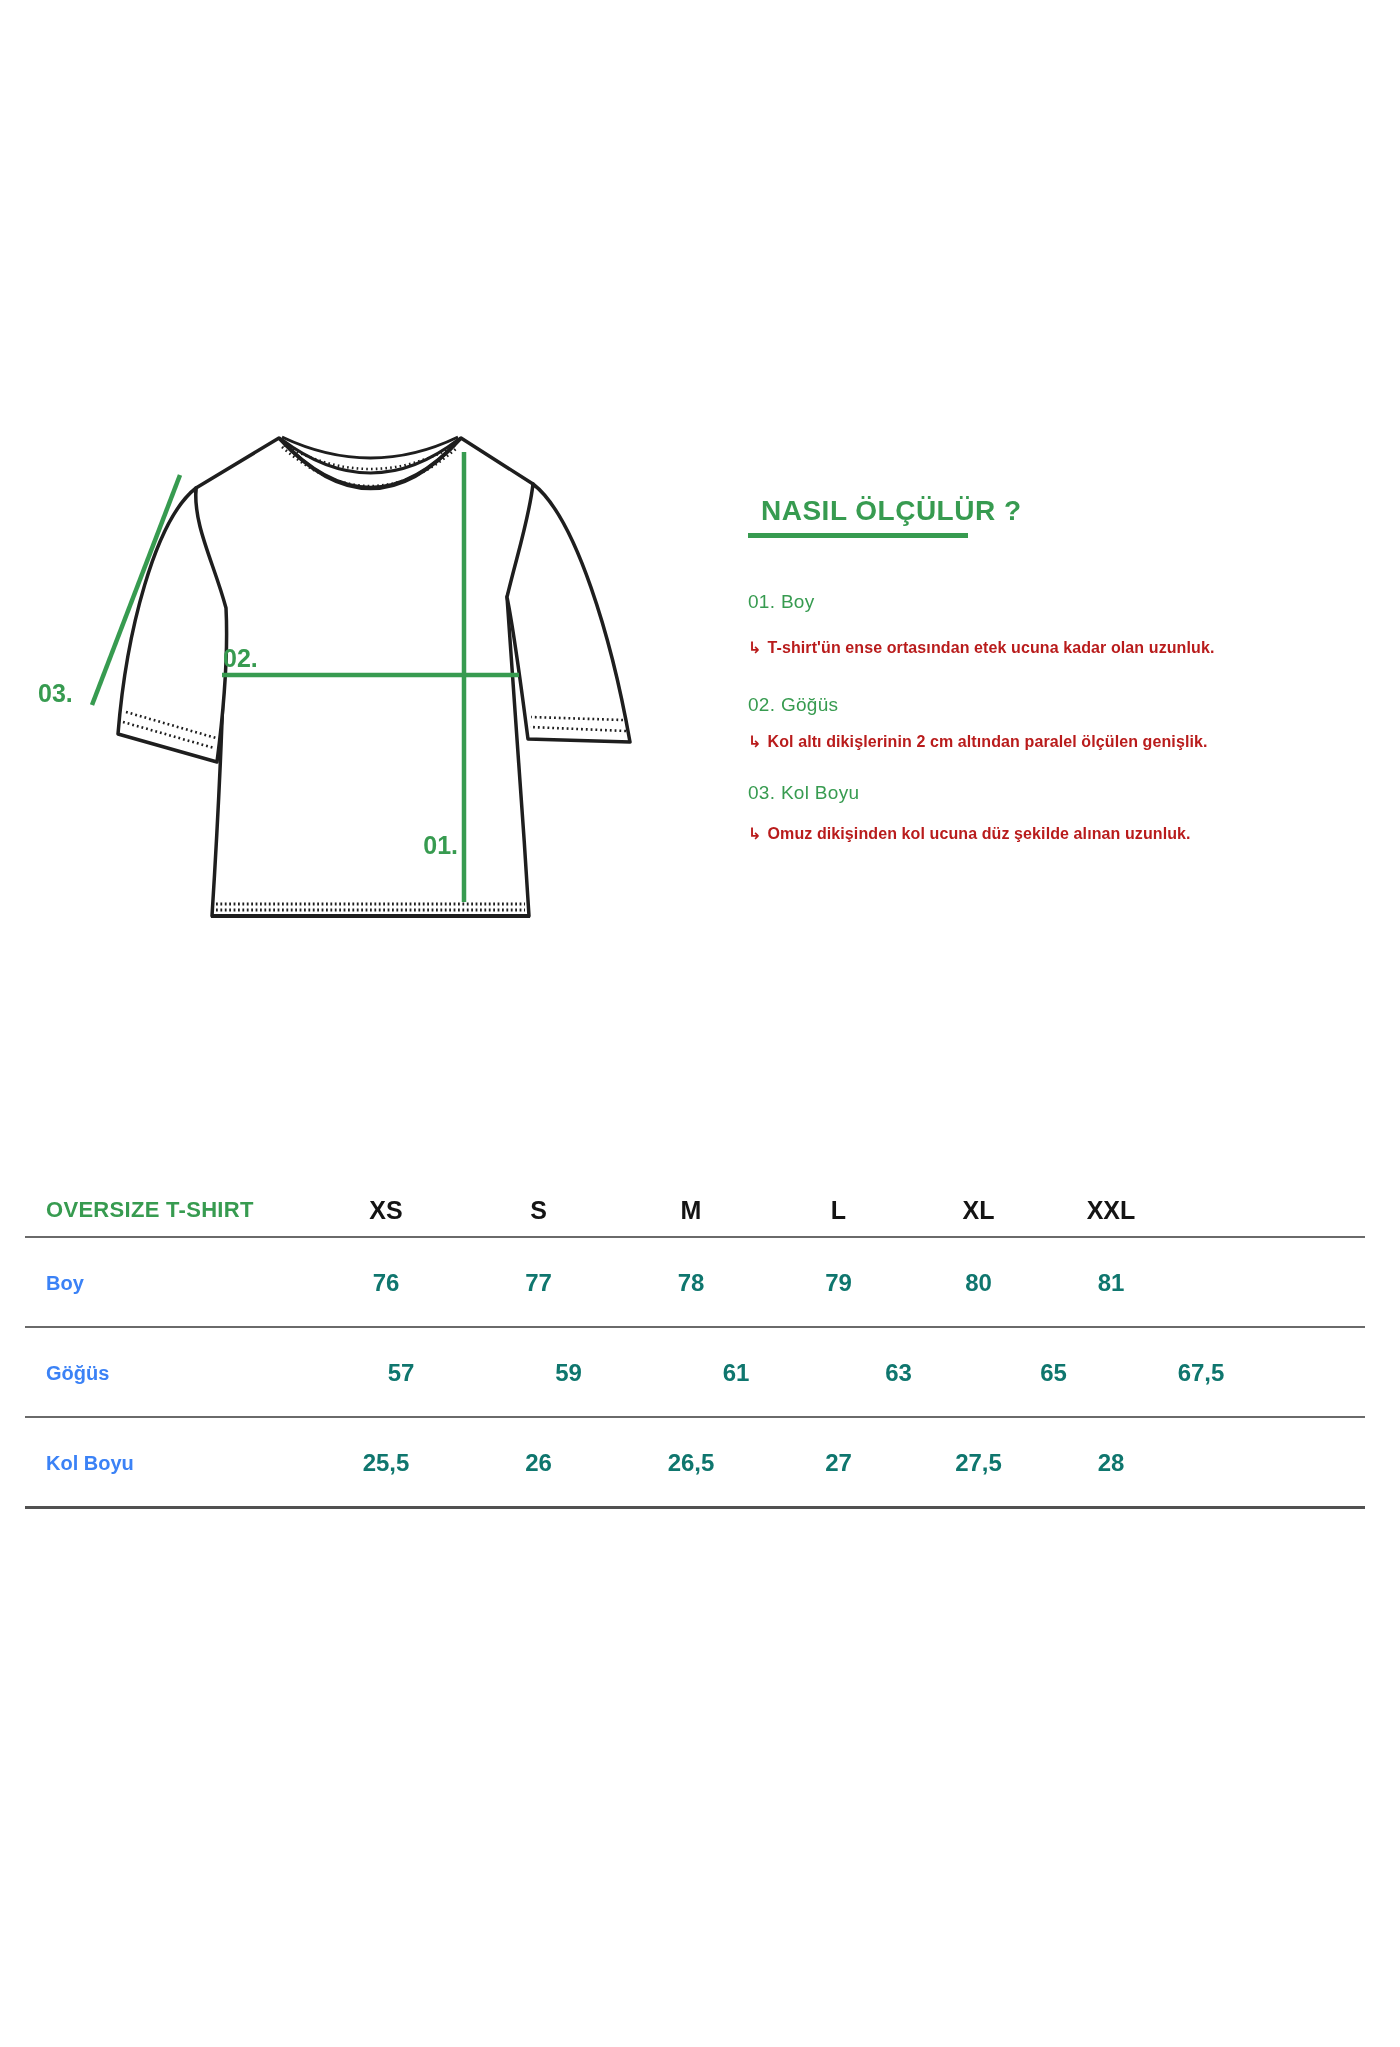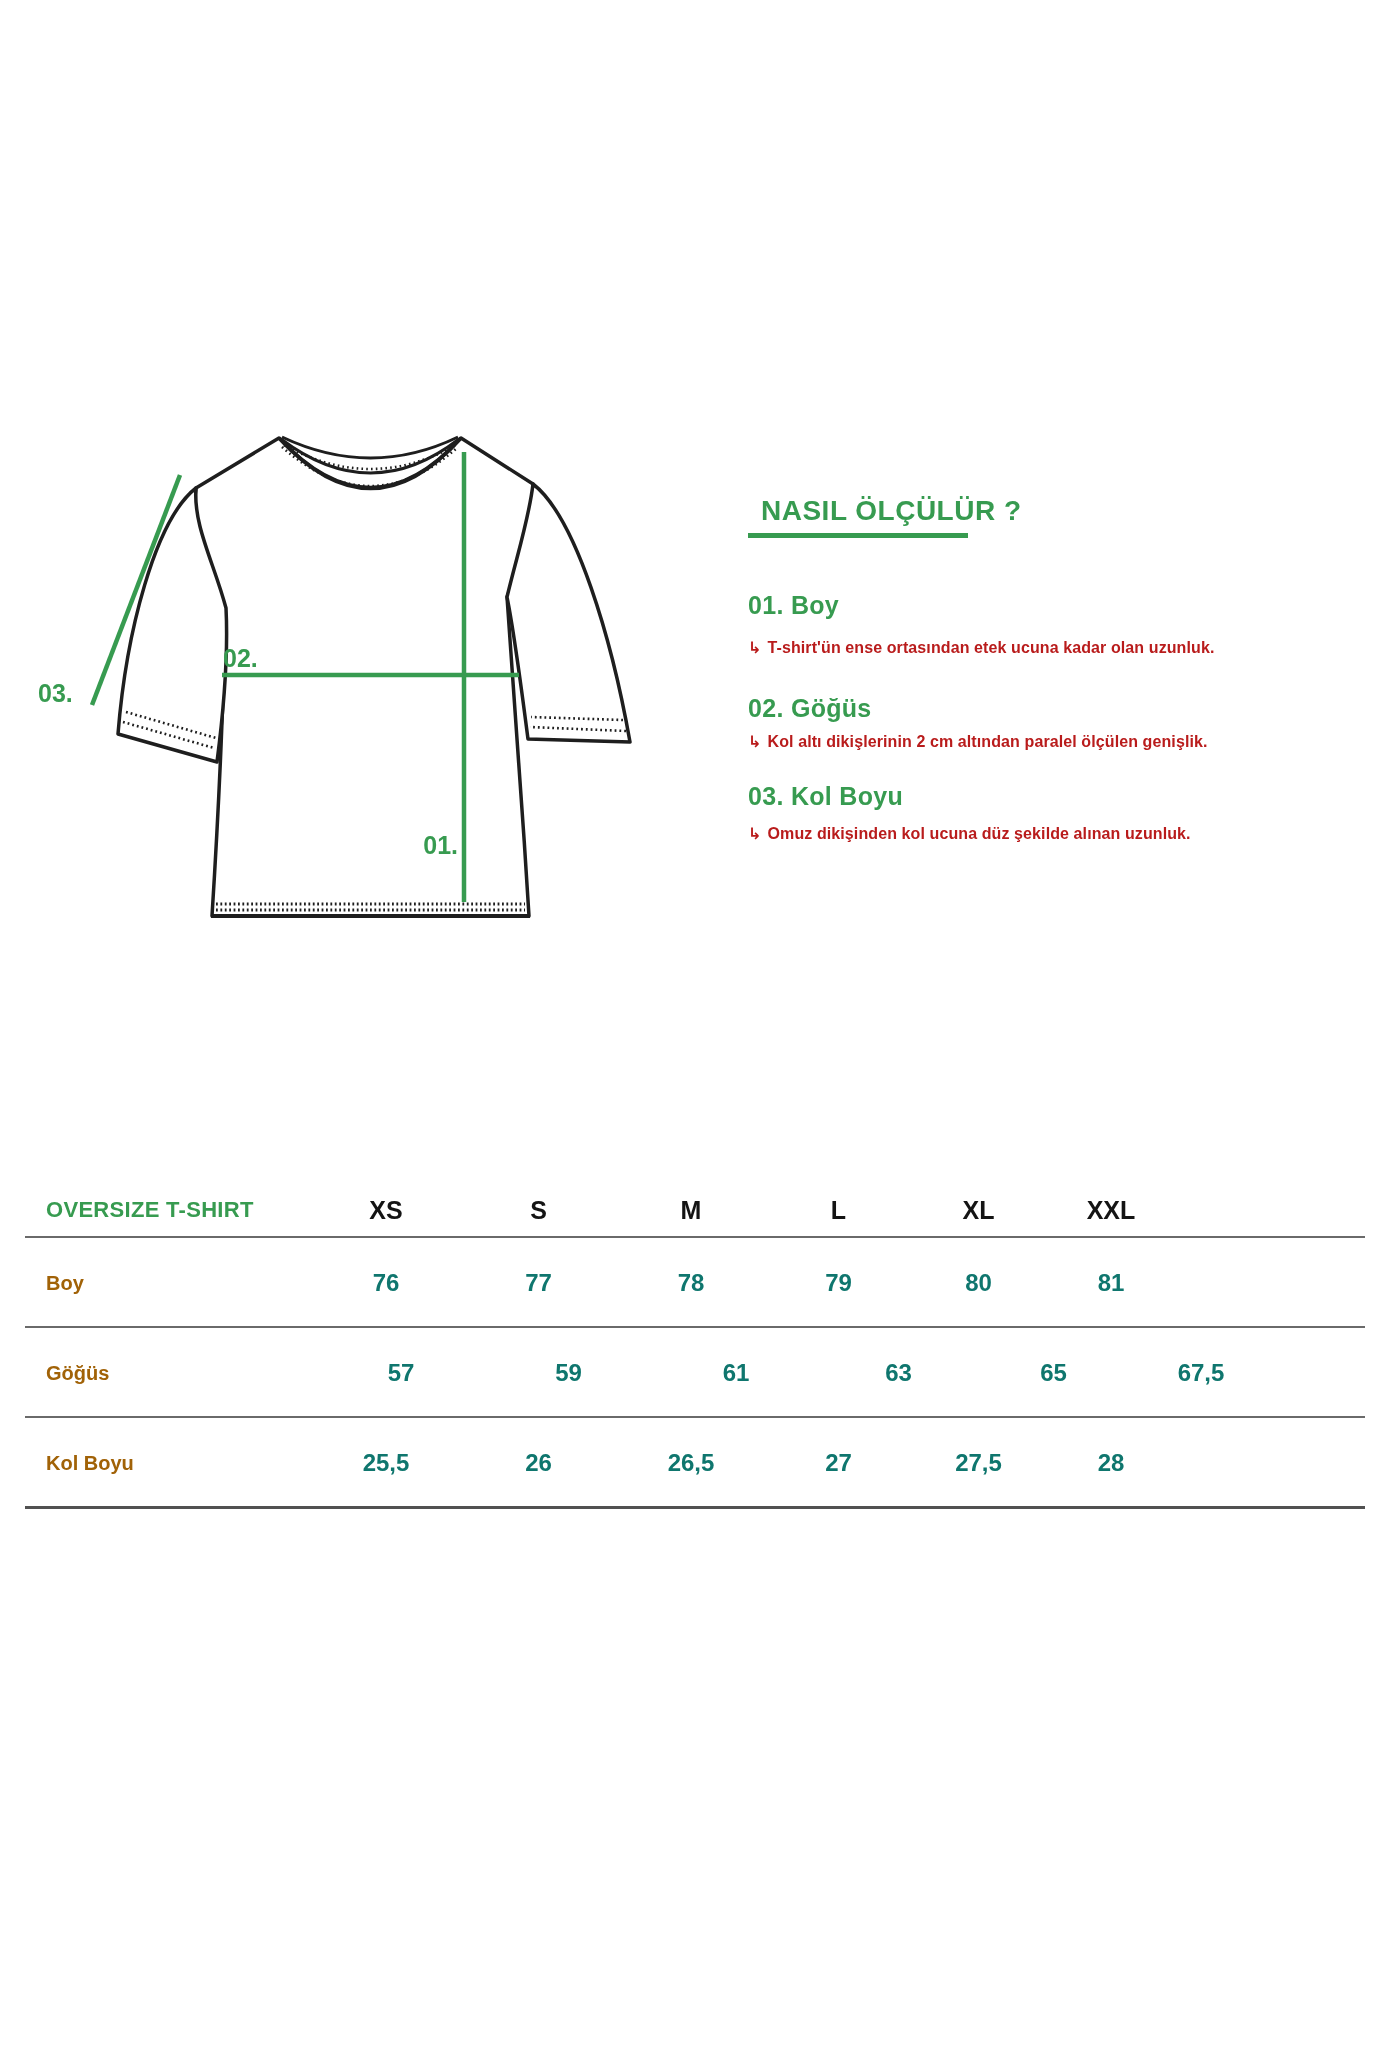--- a/index.html
+++ b/index.html
@@ -6,34 +6,34 @@
   #page{
     position:relative;width:1400px;height:2047px;background:#ffffff;overflow:hidden;
     font-family:"Liberation Sans","DejaVu Sans",sans-serif;
   }
   .abs{position:absolute;}
   
   .howto-title{
     font-size:28px;font-weight:bold;color:#379B50;letter-spacing:.5px;white-space:nowrap;margin-left:13px;
   }
   .howto-underline{background:#379B50;width:220px;height:5px;}
-  .sec-title{font-size:25px;font-weight:bold;color:#379B50;letter-spacing:.3px;white-space:nowrap;}
+  .sec-title{font-size:19px;font-weight:normal;color:#379B50;letter-spacing:.3px;white-space:nowrap;}
   .sec-desc{font-size:16px;font-weight:600;color:#b91c1c;letter-spacing:.1px;white-space:nowrap;}
   .sec-desc .arrow{margin-right:6px;font-weight:600;}
   
   .t-line{background:#6a6a6a;height:2px;width:1340px;}
   .t-line.thick{background:#515151;height:3px;}
   .t-row{display:flex;align-items:center;height:44px;width:1340px;}
   .t-cell{flex:0 0 auto;text-align:center;}
   .t-cell.label{width:265px;text-align:left;padding-left:4px;margin-left:17px;}
   .c1{width:150px;} .c2{width:155px;} .c3{width:150px;}
   .c4{width:145px;} .c5{width:135px;} .c6{width:130px;}
   .t-product{font-size:22px;font-weight:bold;color:#379B50;letter-spacing:.3px;}
   .t-size{font-size:25px;font-weight:bold;color:#141414;}
-  .t-rowlabel{font-size:20px;font-weight:600;color:#a16207;}
+  .t-rowlabel{font-size:20px;font-weight:600;color:#3b82f6;}
   .t-val{font-size:24px;font-weight:bold;color:#0f766e;}
   svg text{font-family:"Liberation Sans","DejaVu Sans",sans-serif;}
 </style>
 </head>
 <body>
 
 <div id="page">
 
   <svg class="abs" style="left:30px;top:405px;" width="660" height="560" viewBox="0 0 660 560">
 

